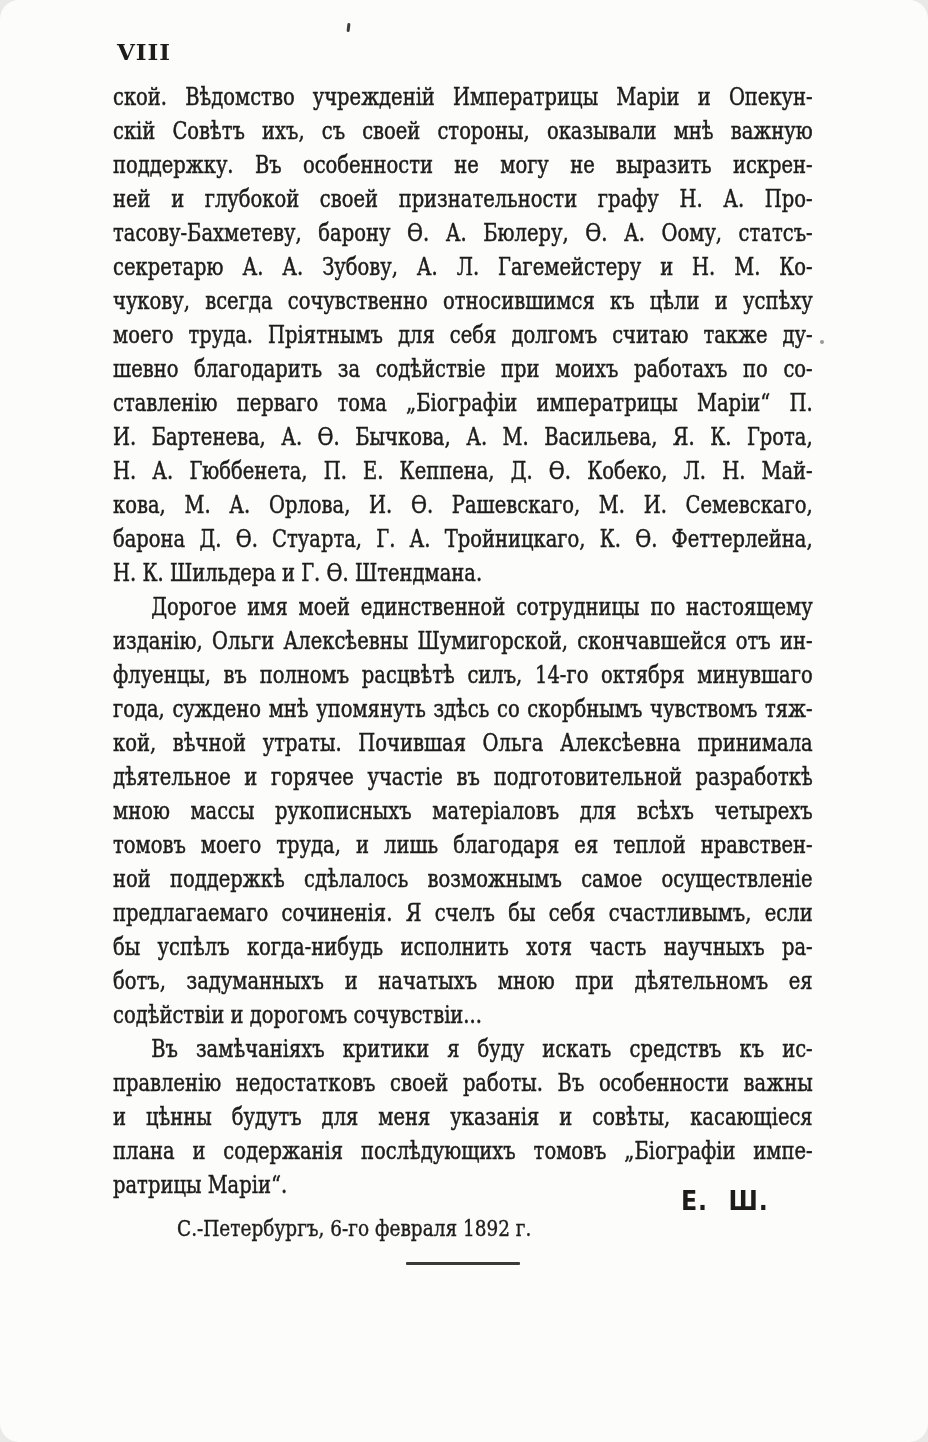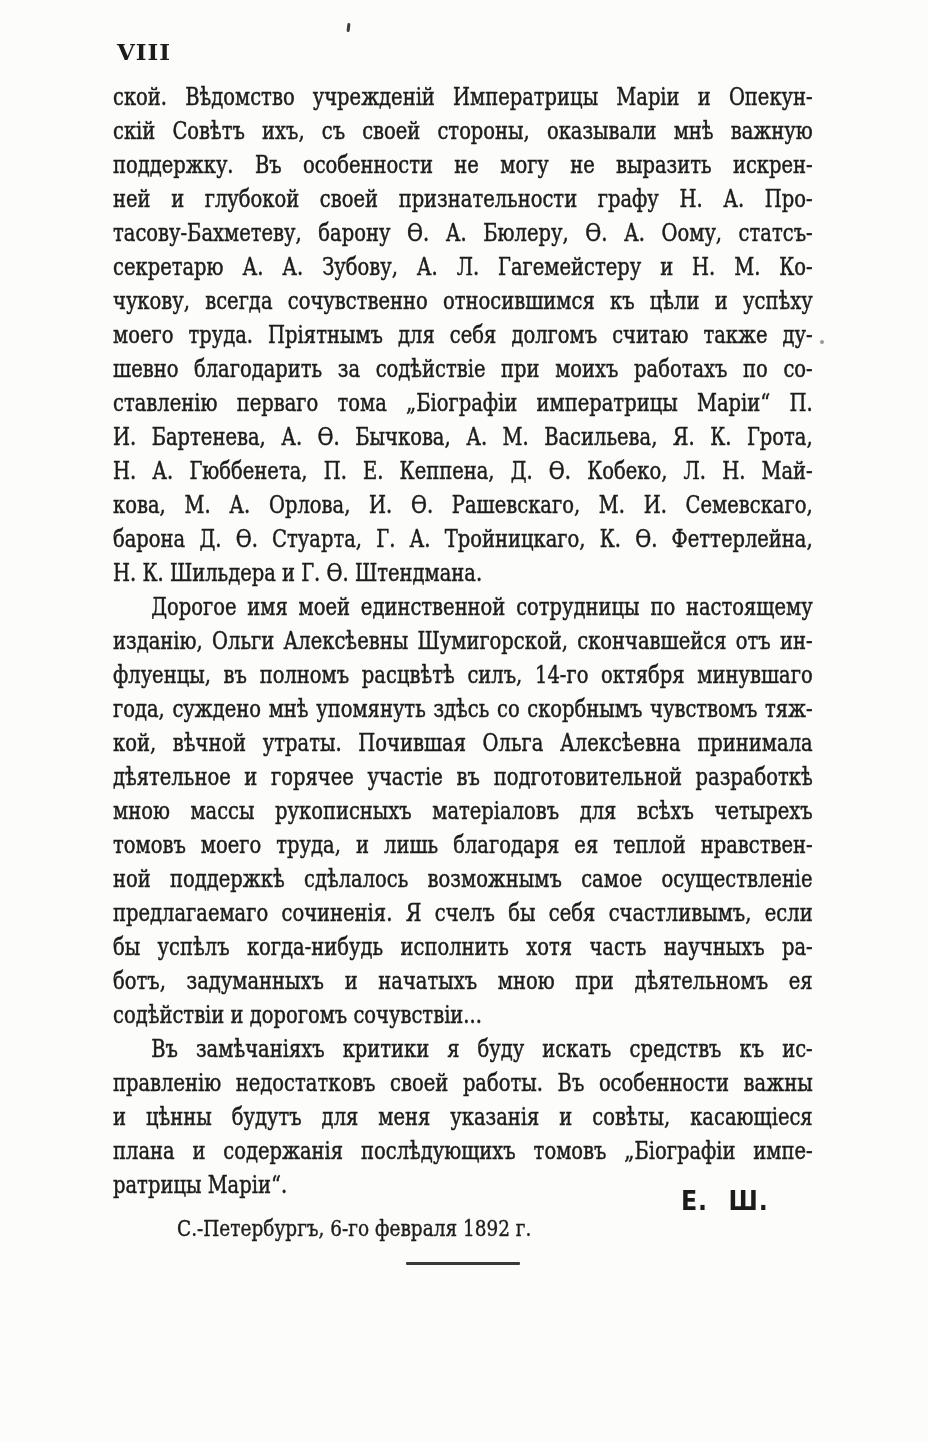--- a/index.html
+++ b/index.html
@@ -6,20 +6,21 @@
   html, body { background: #e9e9e7; }
   .page {
     position: relative;
     width: 928px;
     height: 1442px;
     margin: 0 auto;
     background: #fcfcfb;
     color: #1d1c1a;
     font-family: "DejaVu Serif", serif;
     overflow: hidden;
+    border-radius: 19px;
   }
   .page-number {
     position: absolute;
     left: 117px;
     top: 38px;
     font-size: 23px;
     font-weight: 700;
     letter-spacing: 1px;
   }
   .body-text {

